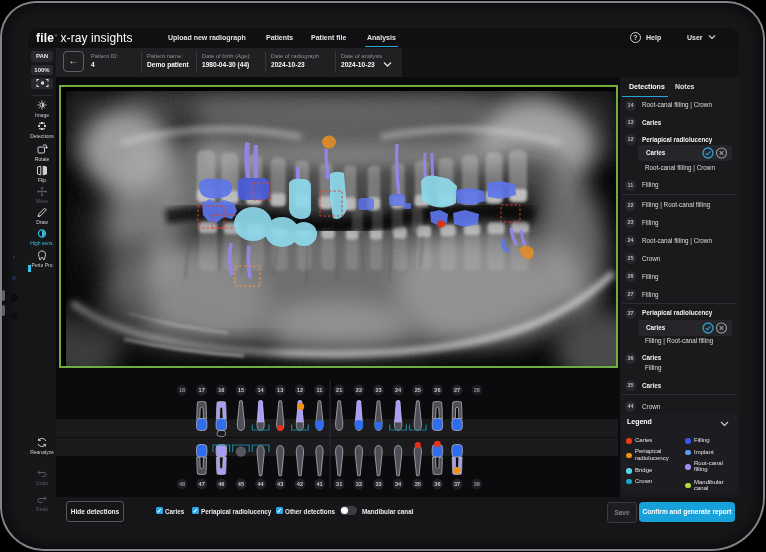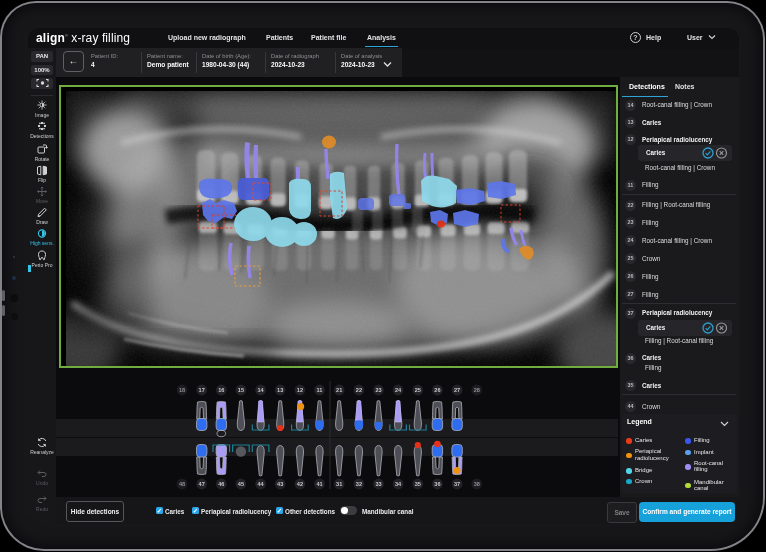--- a/index.html
+++ b/index.html
@@ -74,21 +74,21 @@
     <div class="abs" style="left:0px;top:287px;width:3px;height:11px;background:#5f5f66;border-radius:2px;"></div>
     <div class="abs" style="left:0px;top:302px;width:3px;height:11px;background:#5f5f66;border-radius:2px;"></div>
     <div class="bdot" style="left:11px;top:253px;width:2px;height:2px;background:#3a3a3e;"></div>
     <div class="bdot" style="left:10px;top:273px;width:4px;height:4px;background:#1d2f46;"></div>
     <div class="bdot" style="left:8px;top:291px;width:8px;height:8px;background:#0c0c0e;"></div>
     <div class="bdot" style="left:9px;top:310px;width:7px;height:7px;background:#0e0e10;"></div>
   </div>
   <div id="screen">
 
     <div id="nav">
-      <div id="logo"><b>align</b><span style="font-size:4px;vertical-align:5px;color:#bbb;">®</span> <span style="font-weight:400;letter-spacing:.1px;">x-ray filling</span></div>
+      <div id="logo"><b>file</b><span style="font-size:4px;vertical-align:5px;color:#bbb;">®</span> <span style="font-weight:400;letter-spacing:.1px;">x-ray insights</span></div>
       <div class="navlink" style="left:140px;">Upload new radiograph</div>
       <div class="navlink" style="left:238px;">Patients</div>
       <div class="navlink" style="left:283px;">Patient file</div>
       <div class="navlink" style="left:339px;">Analysis</div>
       <div id="nav-underline"></div>
       <div id="help-q">?</div>
       <div class="navlink" style="left:618px;">Help</div>
       <div class="navlink" style="left:659px;">User</div>
       <svg class="abs" style="left:680px;top:6px;" width="8" height="6">
           <path d="M1 1.5 L4 4.5 L7 1.5" stroke="#cfcfcf" stroke-width="1.2" fill="none"></path>

